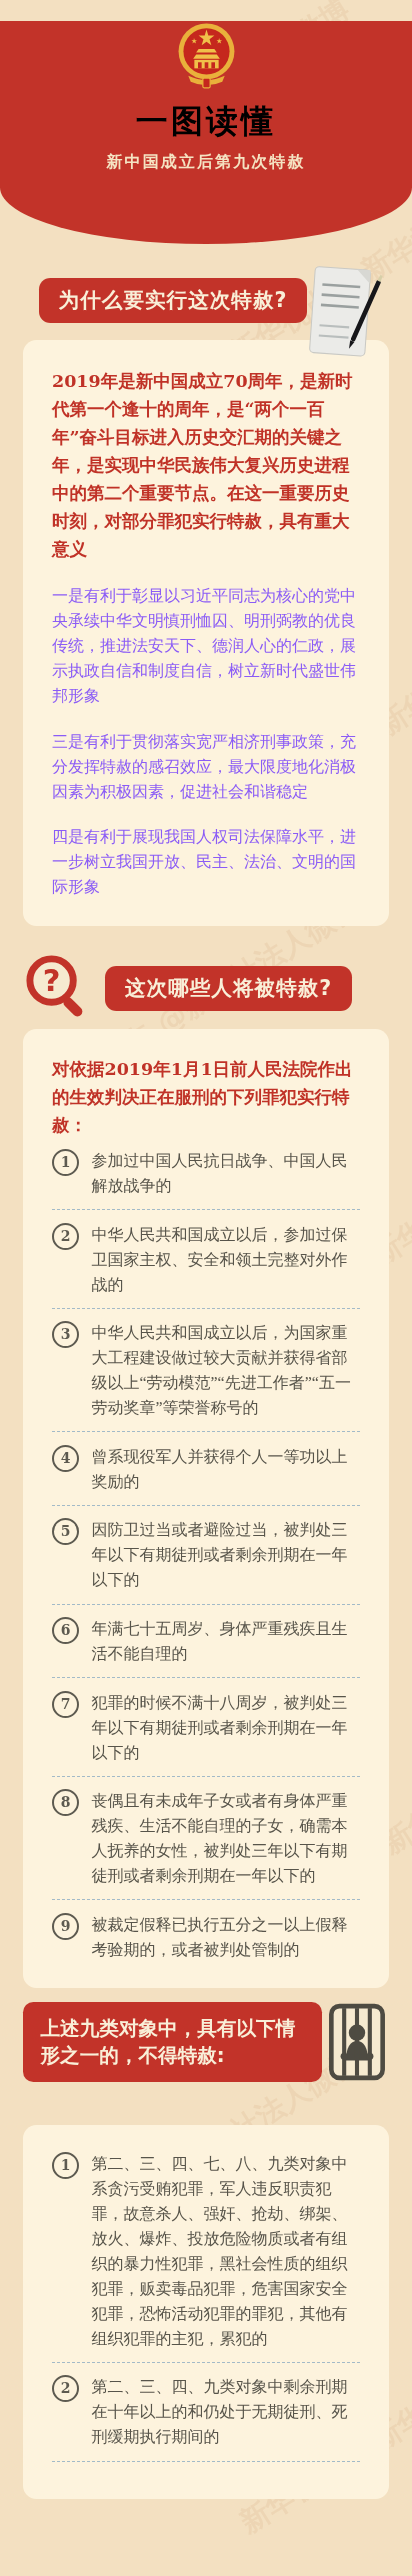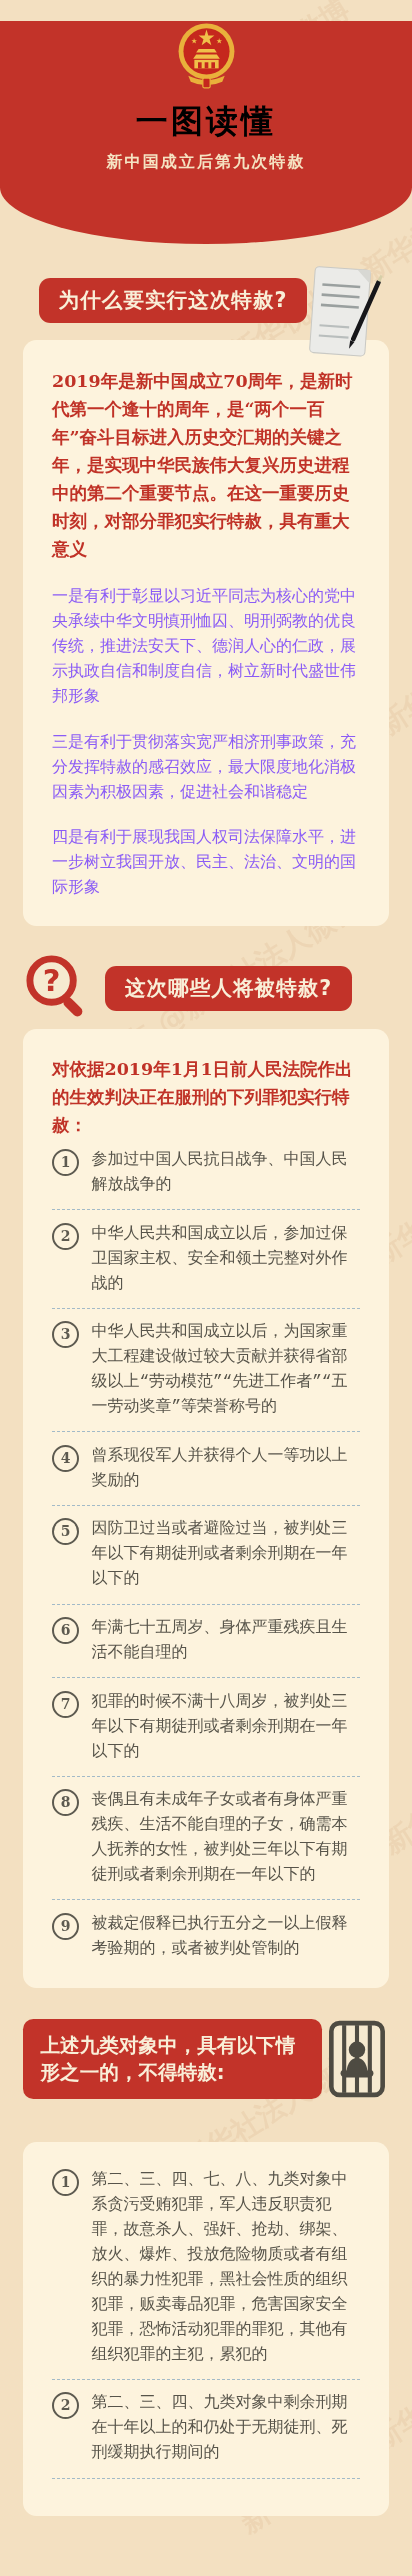--- a/index.html
+++ b/index.html
@@ -37,24 +37,24 @@
   .sec-head2{position:relative;margin-top:29px;height:66px;display:flex;align-items:center;}
   .sec-head2 .badge,.sec-head3 .badge{margin-left:13.4px;}
 
   .card2{margin-top:7.2px;padding:26px 29px;}
   .card2 .lead-red{margin-bottom:9.3px;}
   .item{display:flex;align-items:flex-start;}
   .num{flex:0 0 auto;width:23px;height:23px;border:2.1px solid #5d5a50;border-radius:50%;
        color:#5d5a50;font-weight:bold;font-size:14px;line-height:23px;text-align:center;
        margin-right:12.4px;margin-top:1px;font-family:"DejaVu Serif","Liberation Serif",serif;}
   .item p{flex:1;margin:0;color:#57544a;font-size:16px;line-height:25px;
-          font-family:Liberation Mono, monospace;}
+          font-family:Liberation Serif, serif;}
   .divider{border:none;border-top:1.5px dashed #a3bac8;margin:11.3px 0;}
 
-  .banner-row{position:relative;margin-top:31px;height:100px;padding-left:14px;}
+  .banner-row{position:relative;margin-top:14px;height:100px;padding-left:14px;}
   .banner{position:absolute;left:0;top:0;width:264px;background:#c23329;color:#f9efd8;
           font-size:19.6px;line-height:27px;font-weight:bold;padding:13.4px 17.5px;border-radius:10.3px;}
   .icon-prisoner{position:absolute;right:3.1px;top:1px;}
 
   .card3{margin-top:23px;padding:26px 29px;}
 </style>
 </head>
 <body>
 
 <div class="page">

